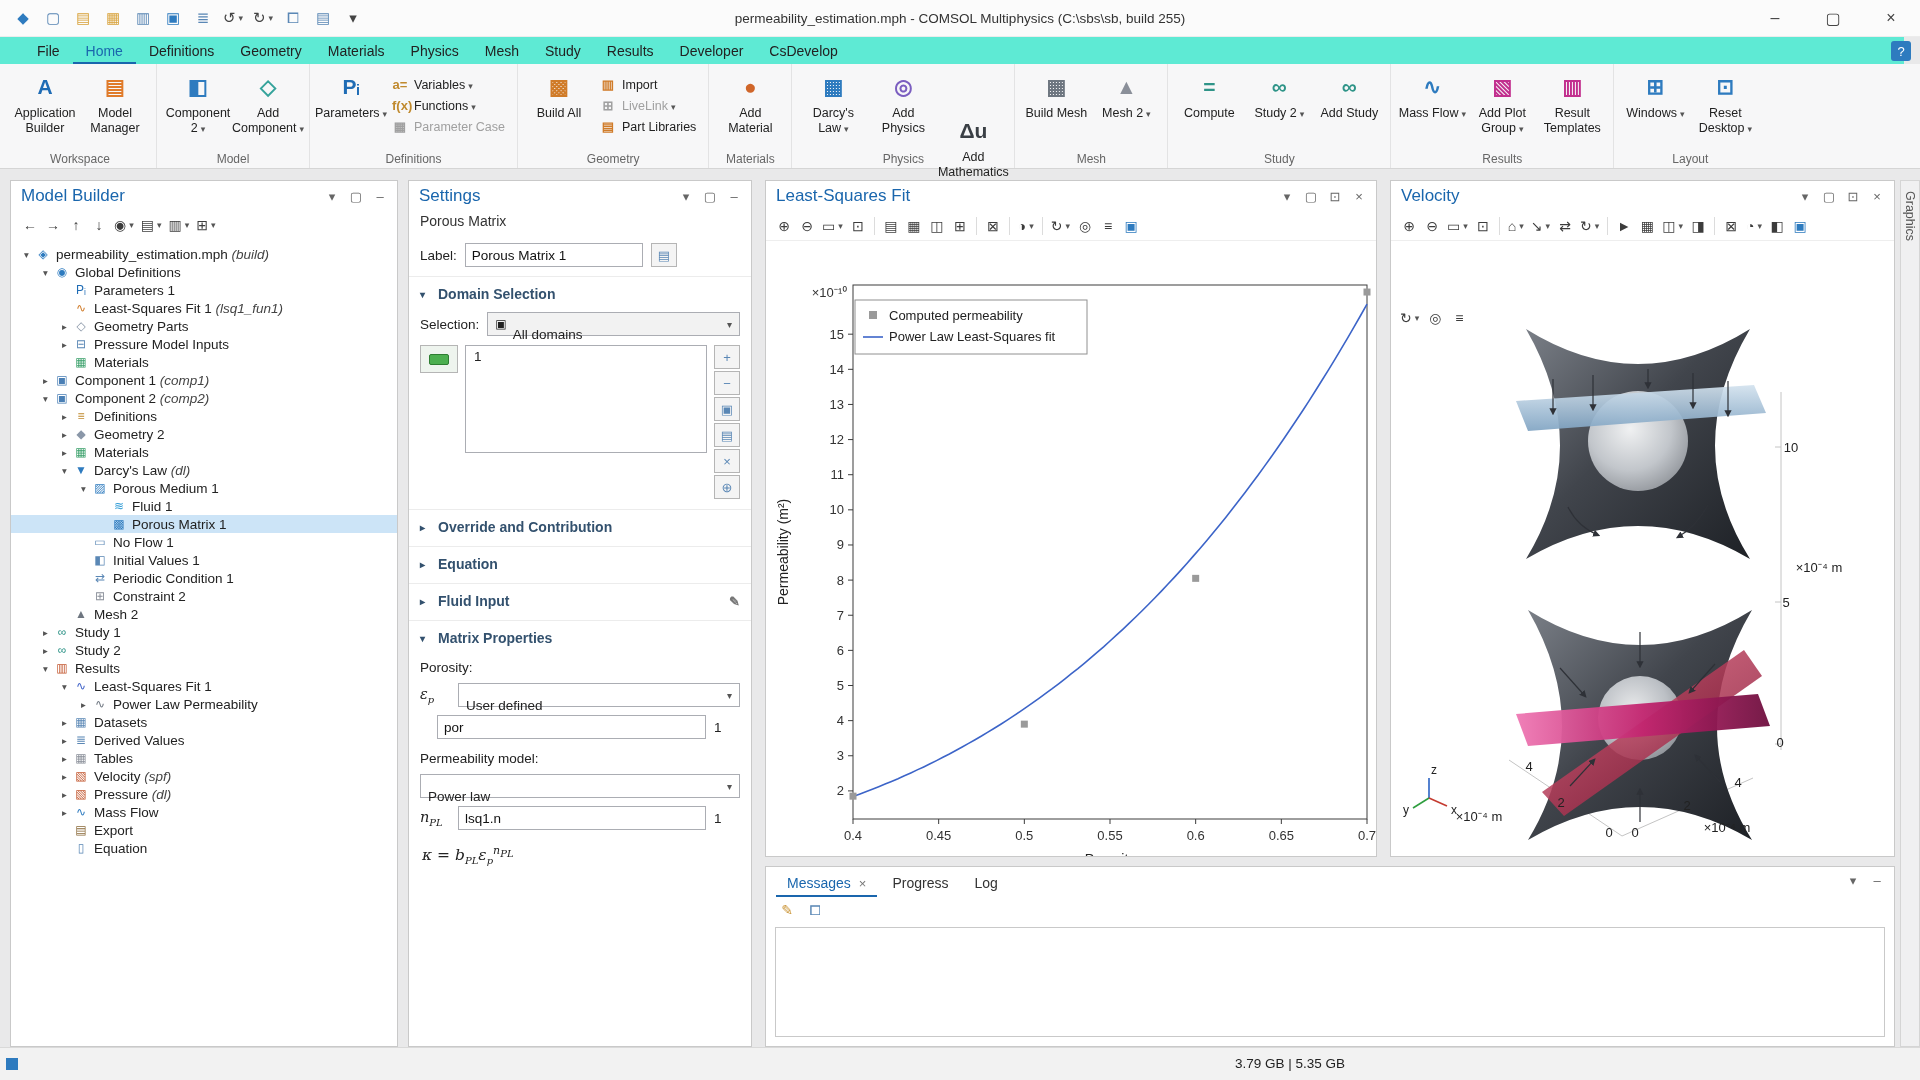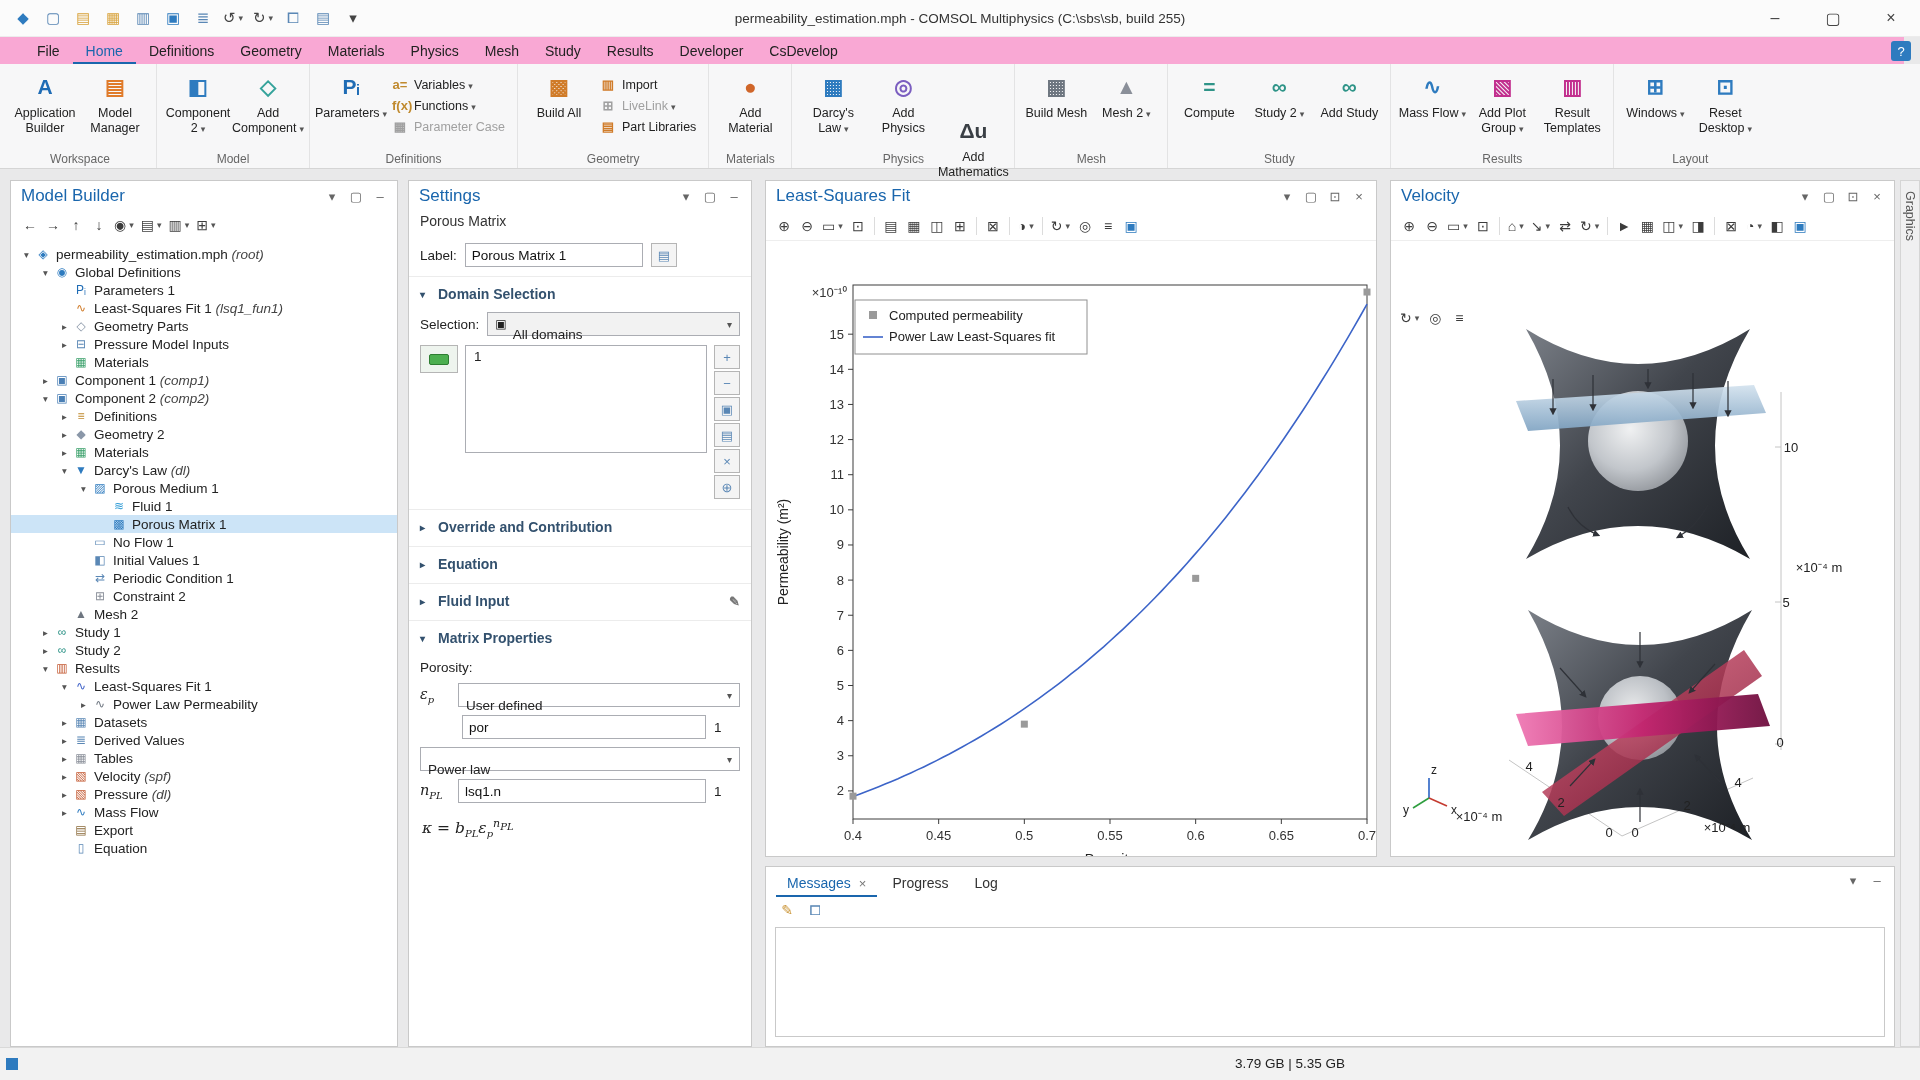--- a/index.html
+++ b/index.html
@@ -13,21 +13,21 @@
   .qa { display:flex; align-items:center; gap:4px; padding-left:10px; z-index:2; }
   .qa-icon { width:26px; height:26px; display:flex; align-items:center; justify-content:center;
     font-size:15px; cursor:default; }
   .win-title { position:absolute; left:300px; right:300px; text-align:center; font-size:13.5px;
     color:#333; pointer-events:none; }
   .win-controls { margin-left:auto; display:flex; z-index:2; }
   .win-btn { width:58px; height:37px; display:flex; align-items:center; justify-content:center;
     font-size:16px; color:#444; }
 
   
-  .menubar { position:absolute; top:37px; left:0; right:16px; height:27px; background:#f9a8d4;
+  .menubar { position:absolute; top:37px; left:0; right:16px; height:27px; background:#5eead4;
     display:flex; align-items:flex-end; padding-left:24px; }
   .menu-item { padding:4px 13px 5px; font-size:14px; color:#222; }
   .menu-item.active { color:#1a66ad; border-bottom:2px solid #1a66ad; padding-bottom:3px;margin-top:15px; }
   .help-btn { position:absolute; top:41px; right:9px; width:20px; height:20px; background:#2e7bbf;
     color:#fff; border-radius:3px; font-size:13px; display:flex; align-items:center; justify-content:center; }
 
   
   .ribbon { position:absolute; top:64px; left:0; right:0; height:105px; background:#f7f7f8;
     border-bottom:1px solid #d5d5d5; display:flex; align-items:stretch; padding:0 4px; }
   .ribbon-group { position:relative; display:flex; flex-direction:column; padding:4px 7px 17px; }
@@ -345,21 +345,21 @@
         <div class="tb-icon">↓</div>
         <div class="tb-icon">◉<span class="caret">▾</span></div>
         <div class="tb-icon">▤<span class="caret">▾</span></div>
         <div class="tb-icon">▥<span class="caret">▾</span></div>
         <div class="tb-icon">⊞<span class="caret">▾</span></div>
       </div>
     <div class="tree" id="tree">
         <div class="tree-row" style="padding-left: 8px;">
           <div class="tw-exp">▾</div>
           <div class="tw-icon" style="color: rgb(46, 123, 191);">◈</div>
-          <div class="tw-label">permeability_estimation.mph<span class="tree-tag"> (root)</span></div>
+          <div class="tw-label">permeability_estimation.mph<span class="tree-tag"> (build)</span></div>
         </div>
         <div class="tree-row" style="padding-left: 27px;">
           <div class="tw-exp">▾</div>
           <div class="tw-icon" style="color: rgb(46, 123, 191);">◉</div>
           <div class="tw-label">Global Definitions</div>
         </div>
         <div class="tree-row" style="padding-left: 46px;">
           <div class="tw-exp"></div>
           <div class="tw-icon" style="color: rgb(31, 108, 181);">Pᵢ</div>
           <div class="tw-label">Parameters 1</div>
@@ -591,23 +591,26 @@
       <div class="frow" style="padding-top:8px">
         <span class="fcap">Porosity:</span>
       </div>
       <div class="frow">
         <span class="sym"><span>ε</span><sub>p</sub></span>
         <div class="combo" style="flex:1">
           <span class="cval">User defined</span>
           <span class="ccaret">▾</span>
         </div>
       </div>
-      <div class="frow" style="padding-left:53px">
+      <div class="frow" style="padding-left:28px">
         <input class="txt" style="flex: 1 1 0%;" value="por">
         <span class="unit">1</span>
+      </div>
+      <div class="frow" style="padding-top:8px">
+        <span class="fcap">Permeability model:</span>
       </div>
       <div class="frow">
         <div class="combo" style="flex:1">
           <span class="cval">Power law</span>
           <span class="ccaret">▾</span>
         </div>
       </div>
       <div class="frow">
         <span class="sym"><span>n</span><sub>PL</sub></span>
         <input class="txt" style="flex: 1 1 0%;" value="lsq1.n">

